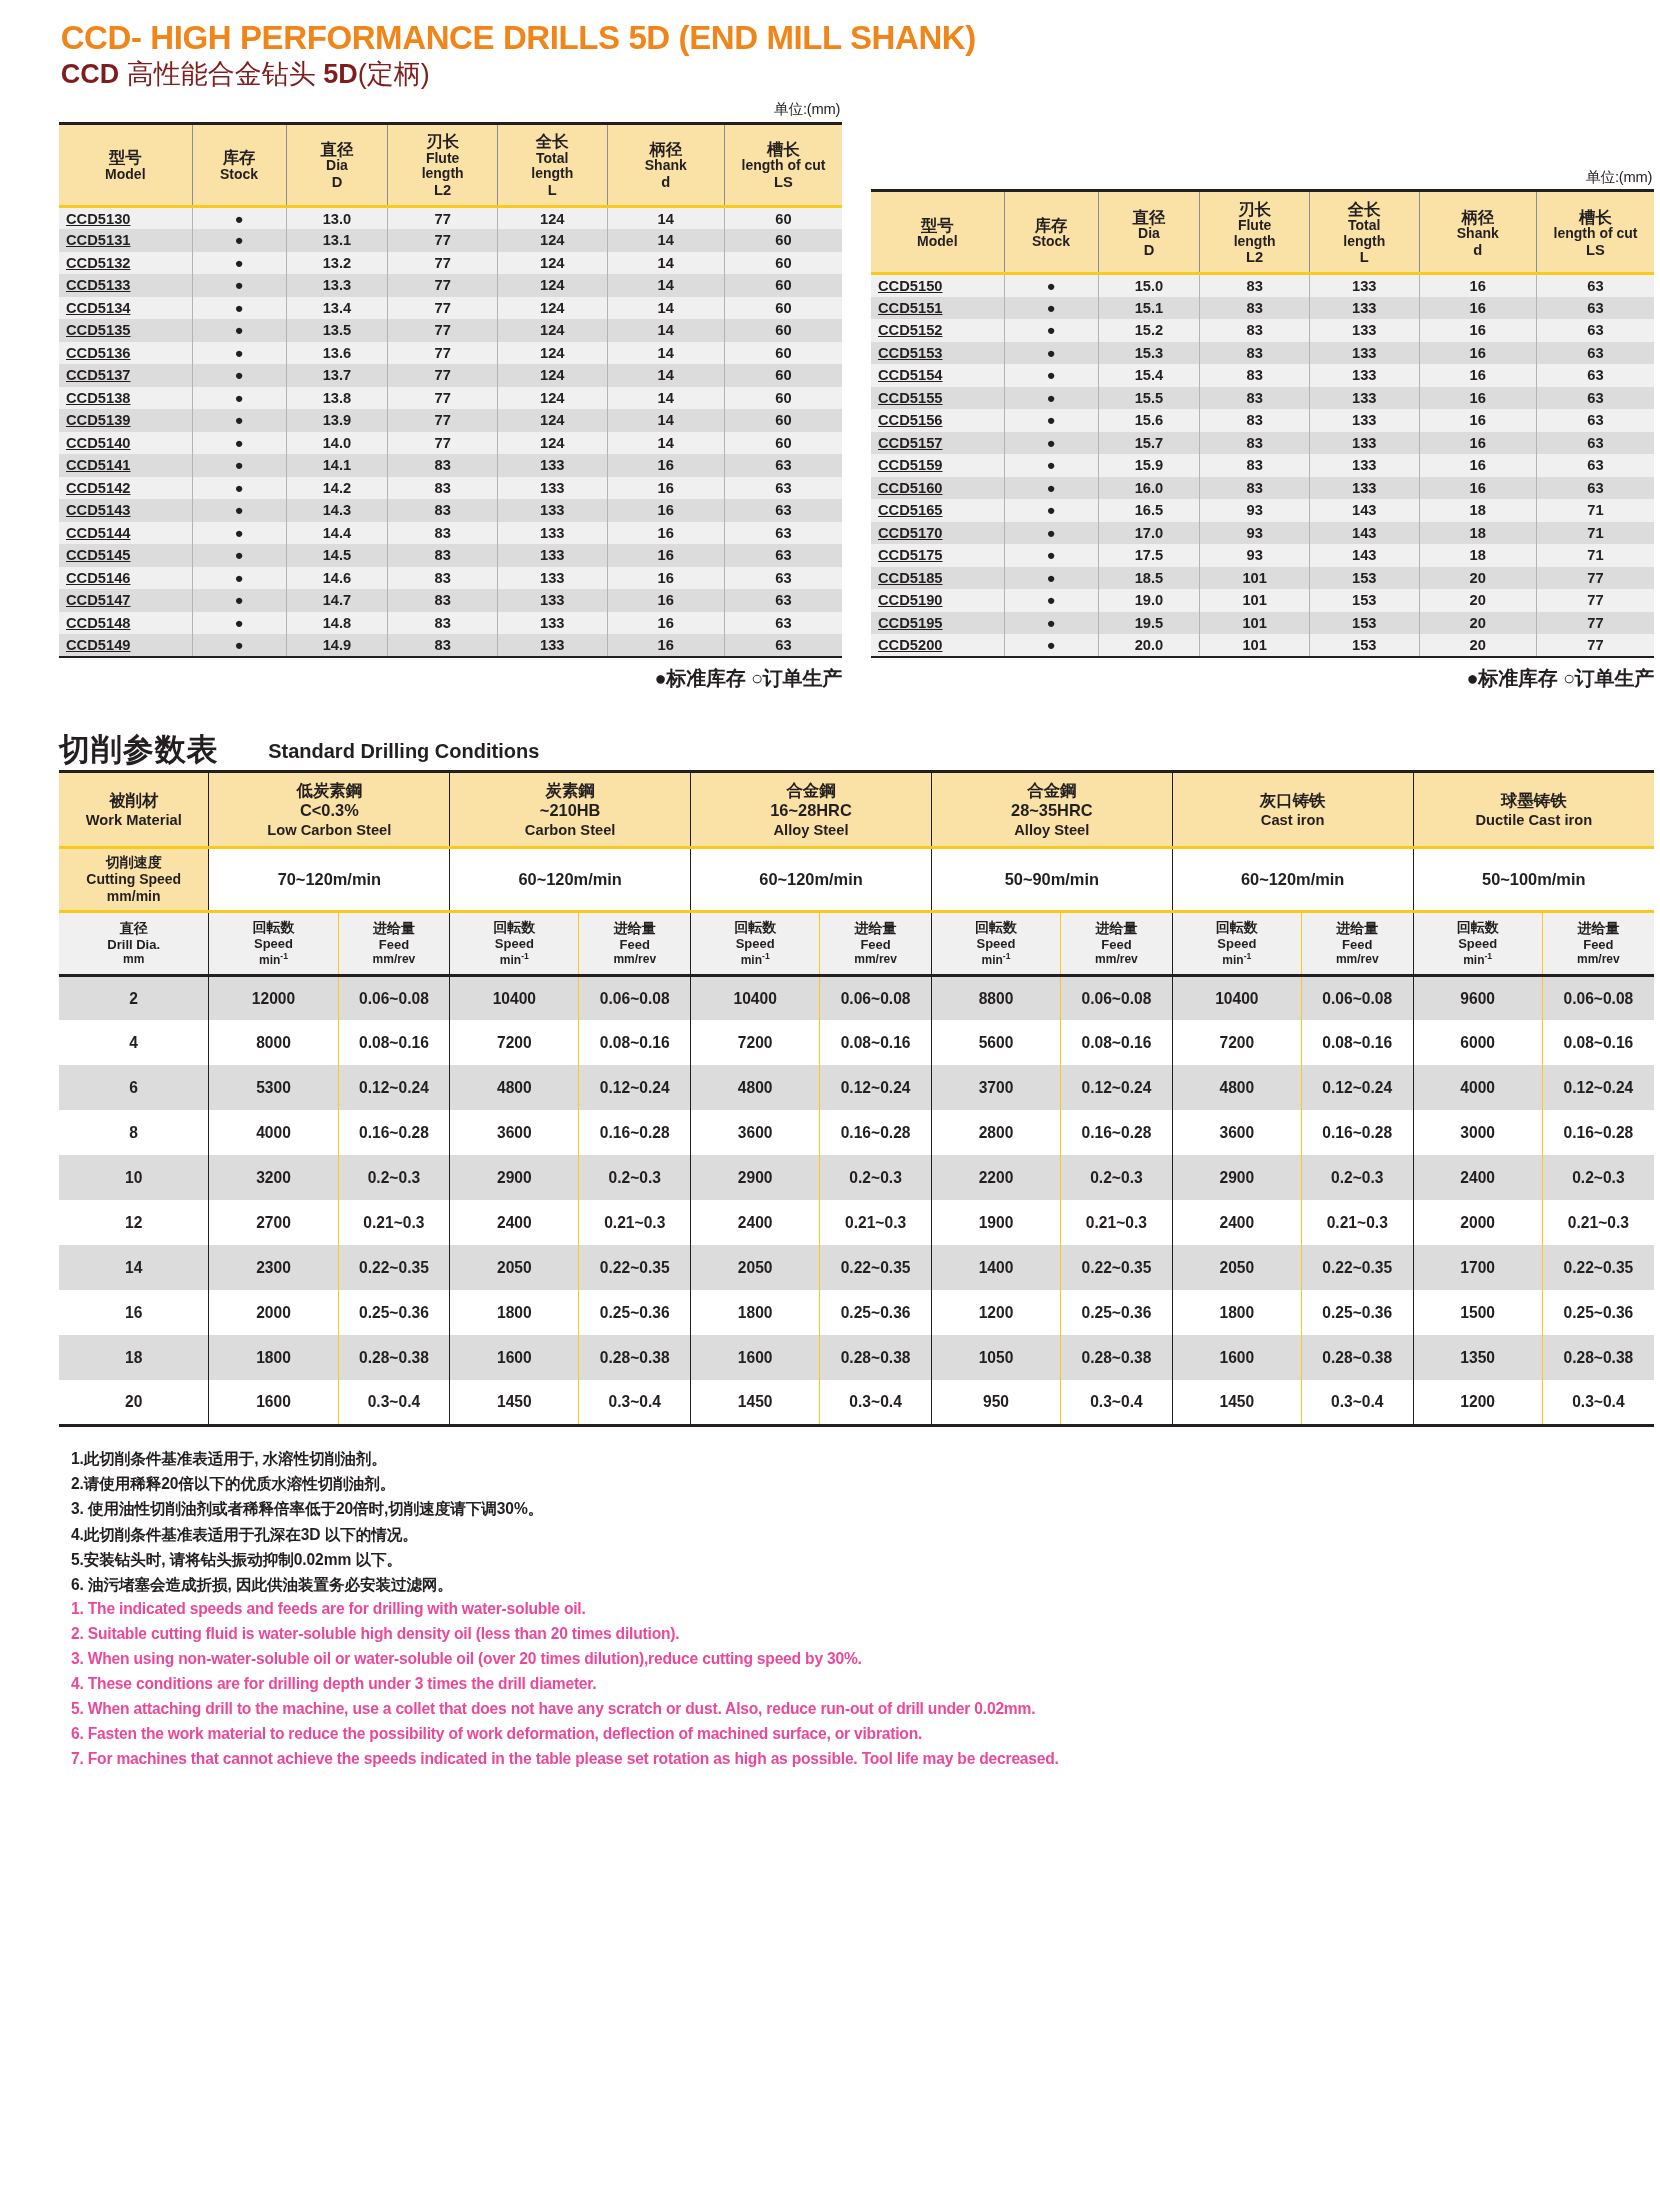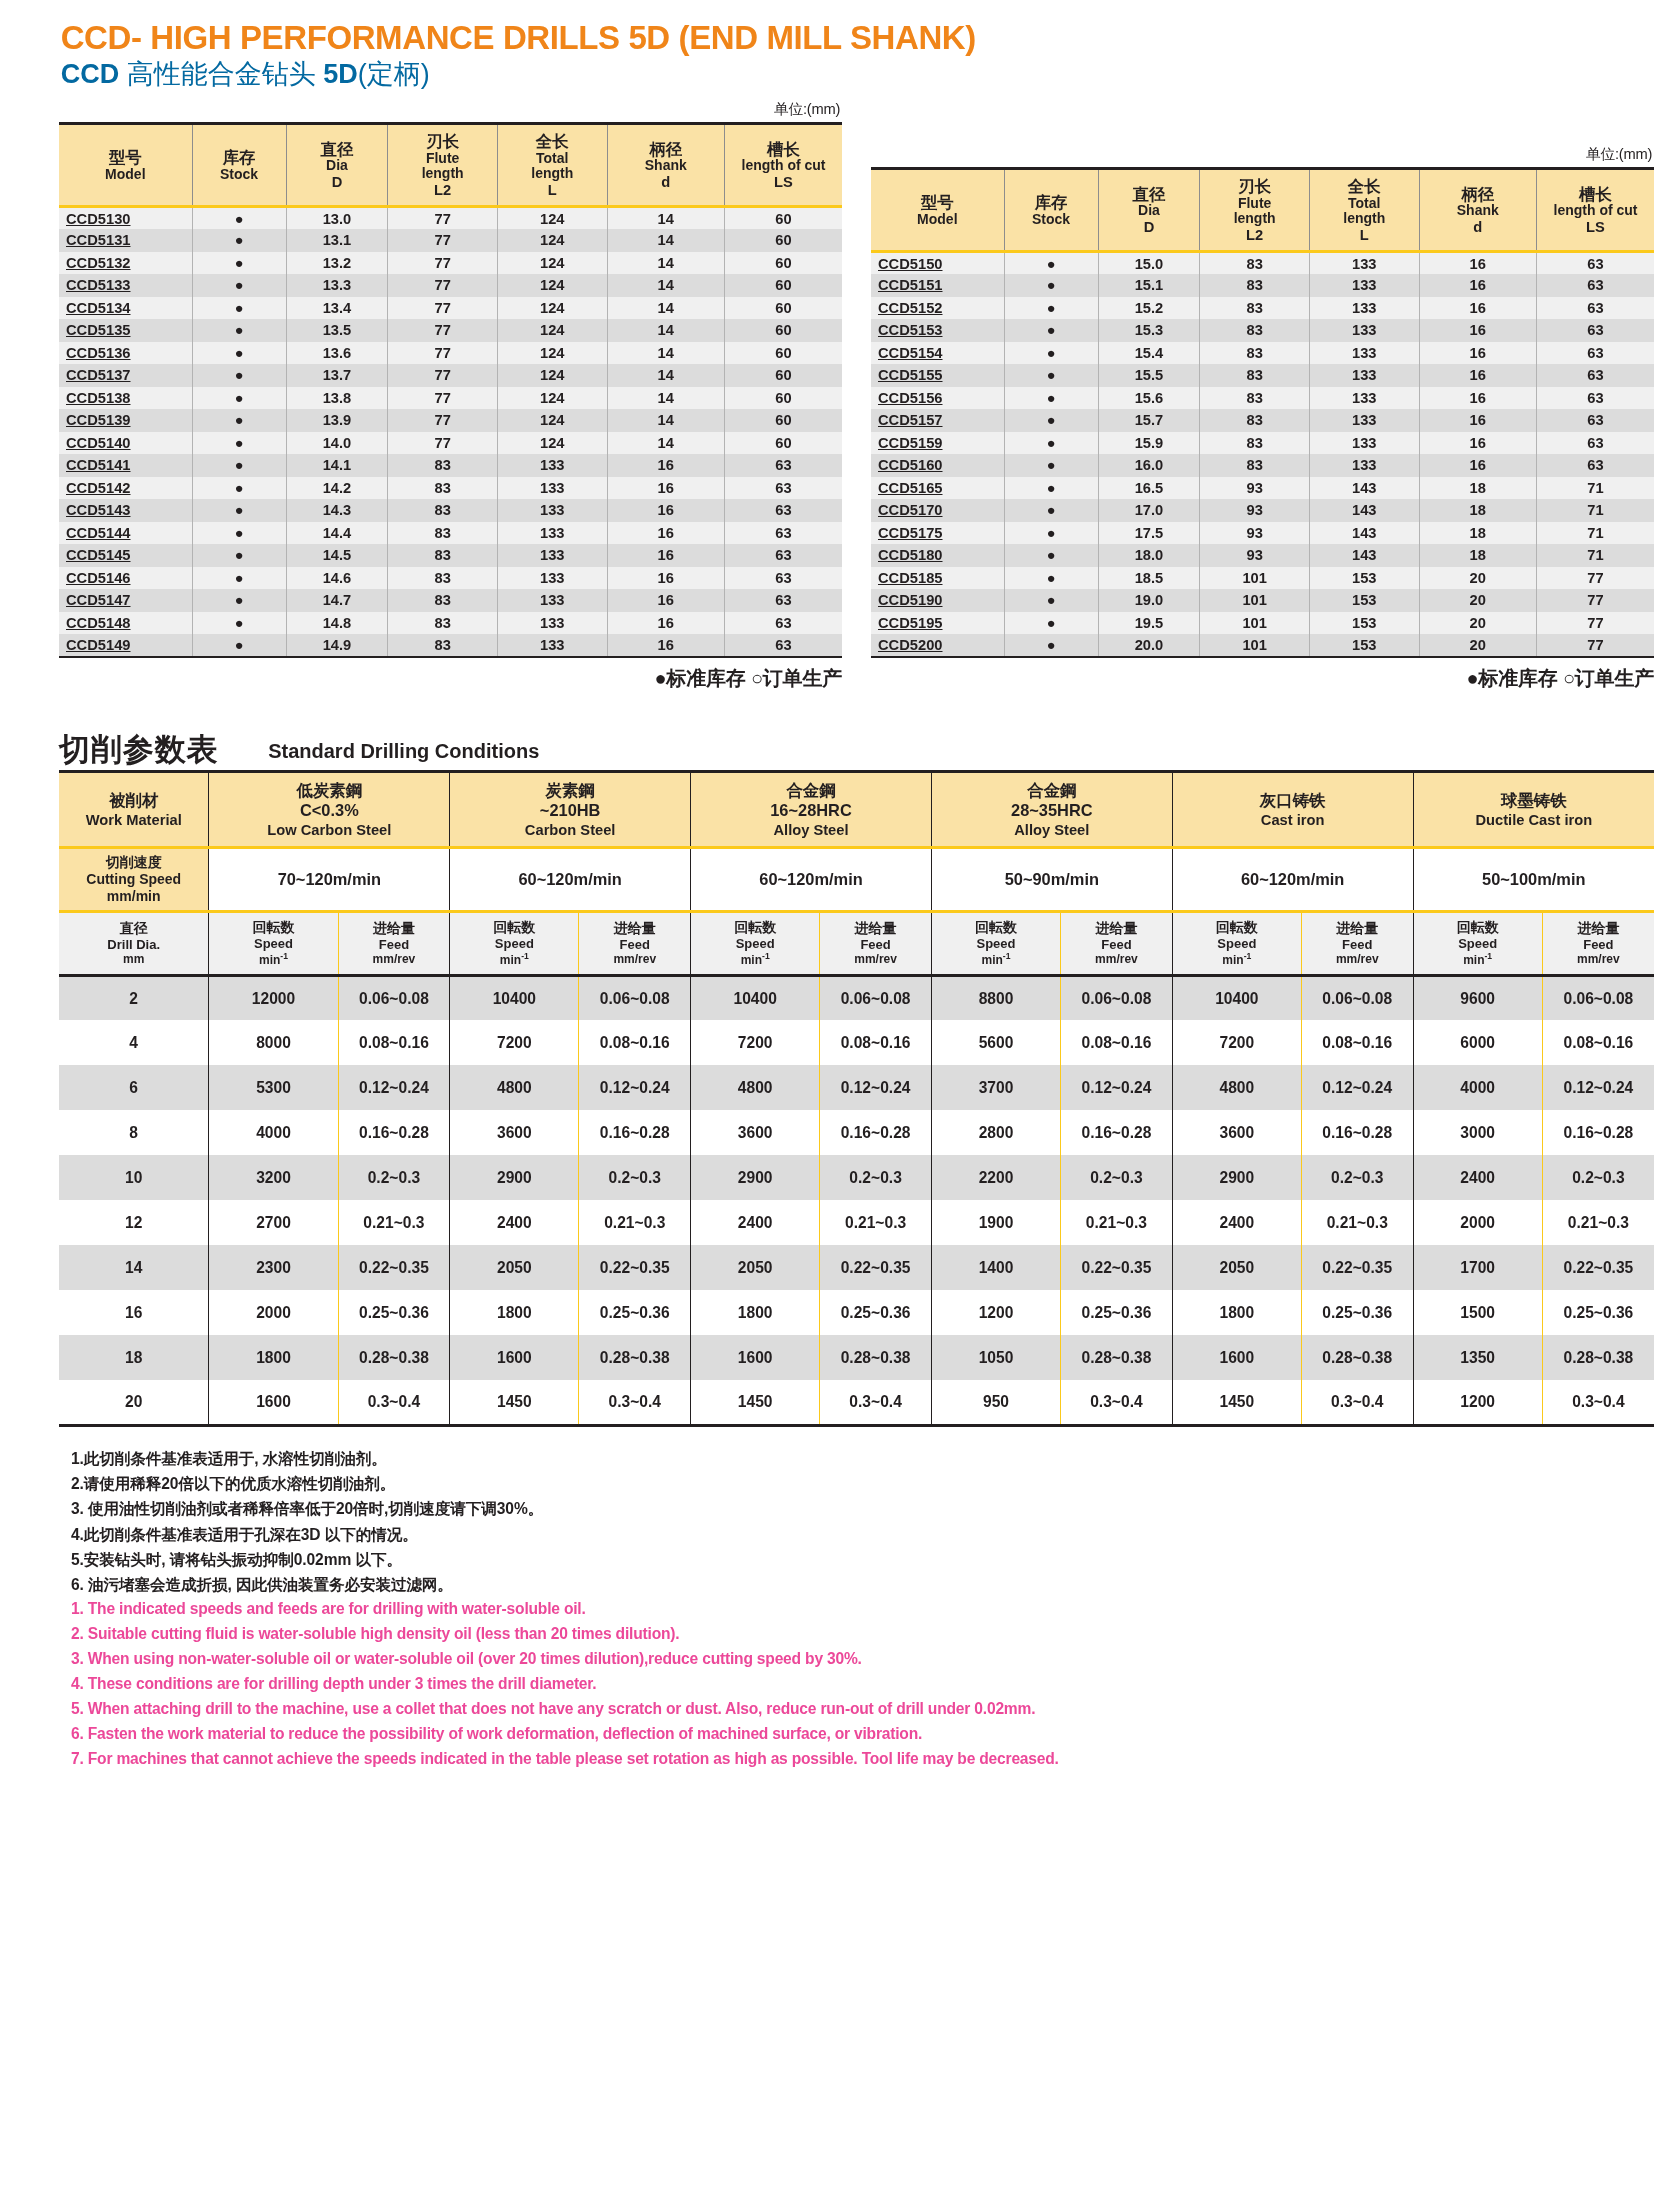--- a/index.html
+++ b/index.html
@@ -18,21 +18,21 @@
     font-size:33px;
     font-weight:bold;
     color:#f08519;
     letter-spacing:-0.4px;
     line-height:1.05;
     margin:5.2px 0 1.7px 1.7px;
   }
   .title-cn {
     font-size:27px;
     font-weight:bold;
-    color:#0369a1;
+    color:#7f1d1d;
     letter-spacing:0px;
     line-height:1.15;
     margin:3.5px 0 10.4px 1.7px;
   }
   .title-cn .cn { font-weight:normal; }
 
   
   .spec-wrap { display:flex; gap:29px; align-items:flex-end; }
   .spec-col { flex:1 1 0; min-width:0; }
 
@@ -614,29 +614,20 @@
               <td>17.0</td>
               <td>93</td>
               <td>143</td>
               <td>18</td>
               <td>71</td>
             </tr>
             <tr>
               <td>CCD5175</td>
               <td><span class="dot">●</span></td>
               <td>17.5</td>
-              <td>93</td>
-              <td>143</td>
-              <td>18</td>
-              <td>71</td>
-            </tr>
-            <tr>
-              <td>CCD5180</td>
-              <td><span class="dot">●</span></td>
-              <td>18.0</td>
               <td>93</td>
               <td>143</td>
               <td>18</td>
               <td>71</td>
             </tr>
             <tr>
               <td>CCD5185</td>
               <td><span class="dot">●</span></td>
               <td>18.5</td>
               <td>101</td>

